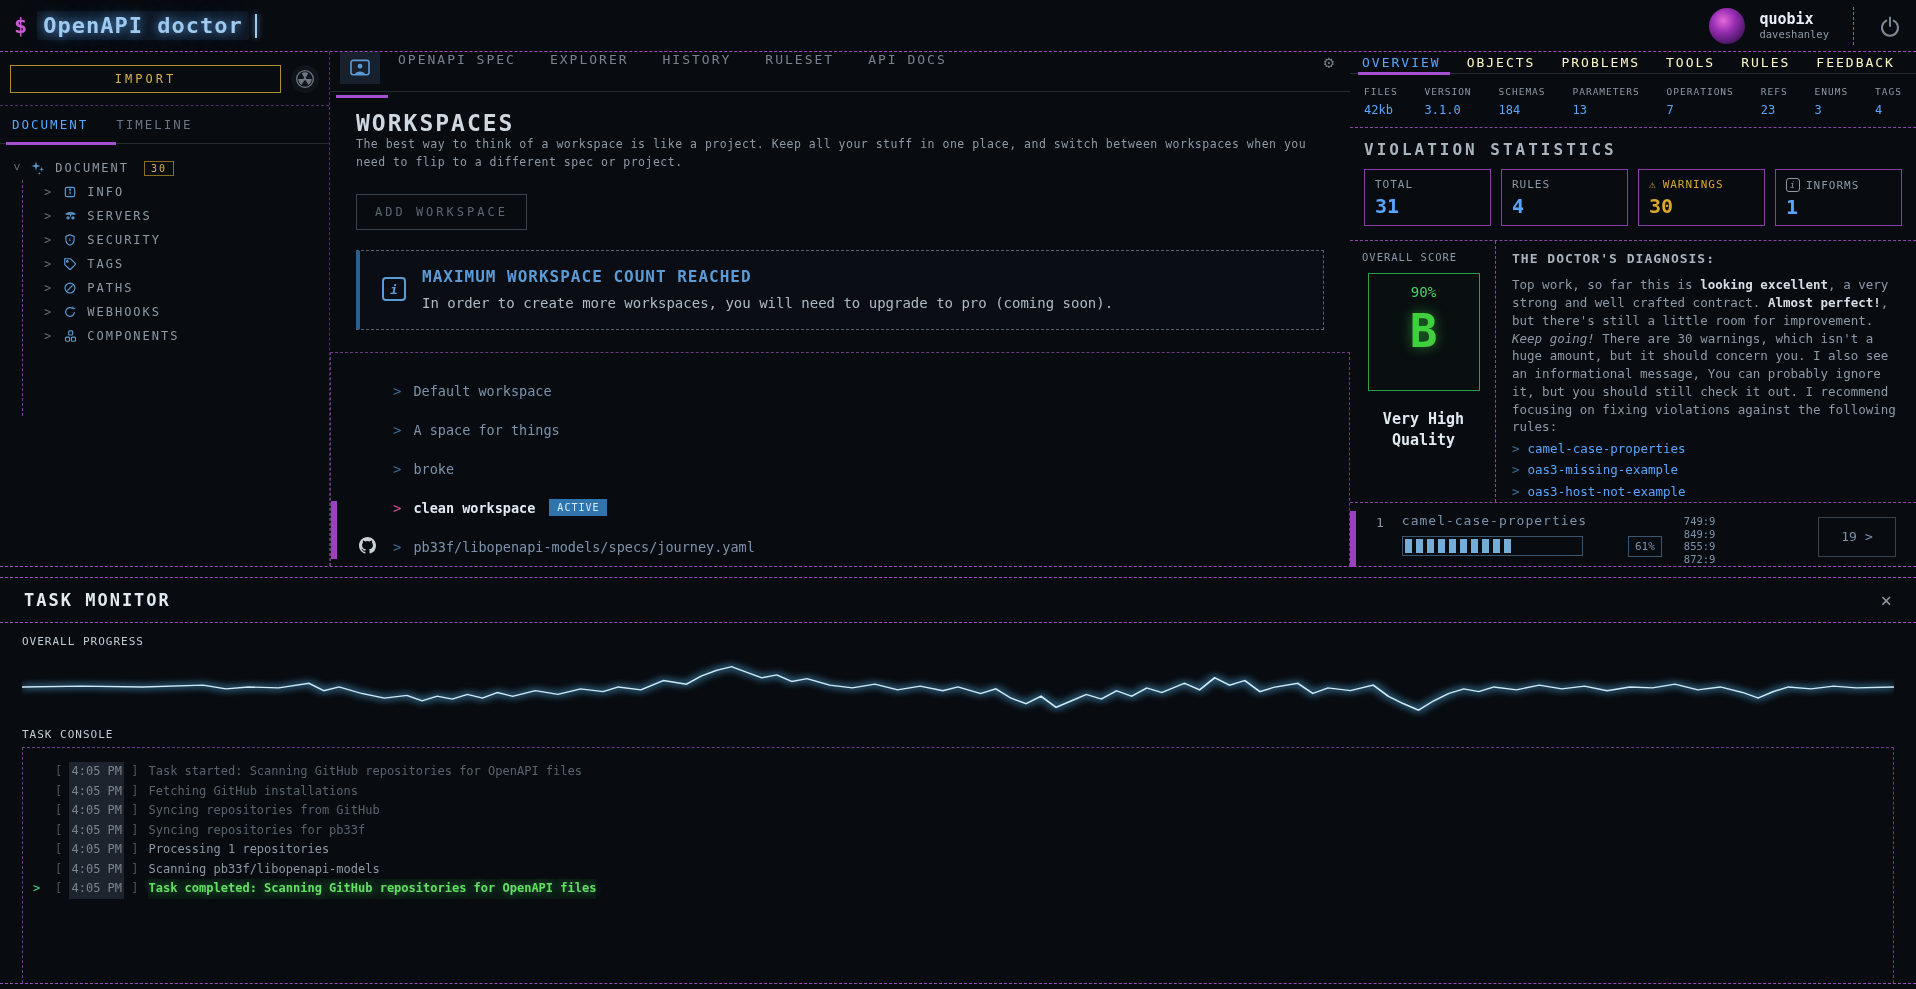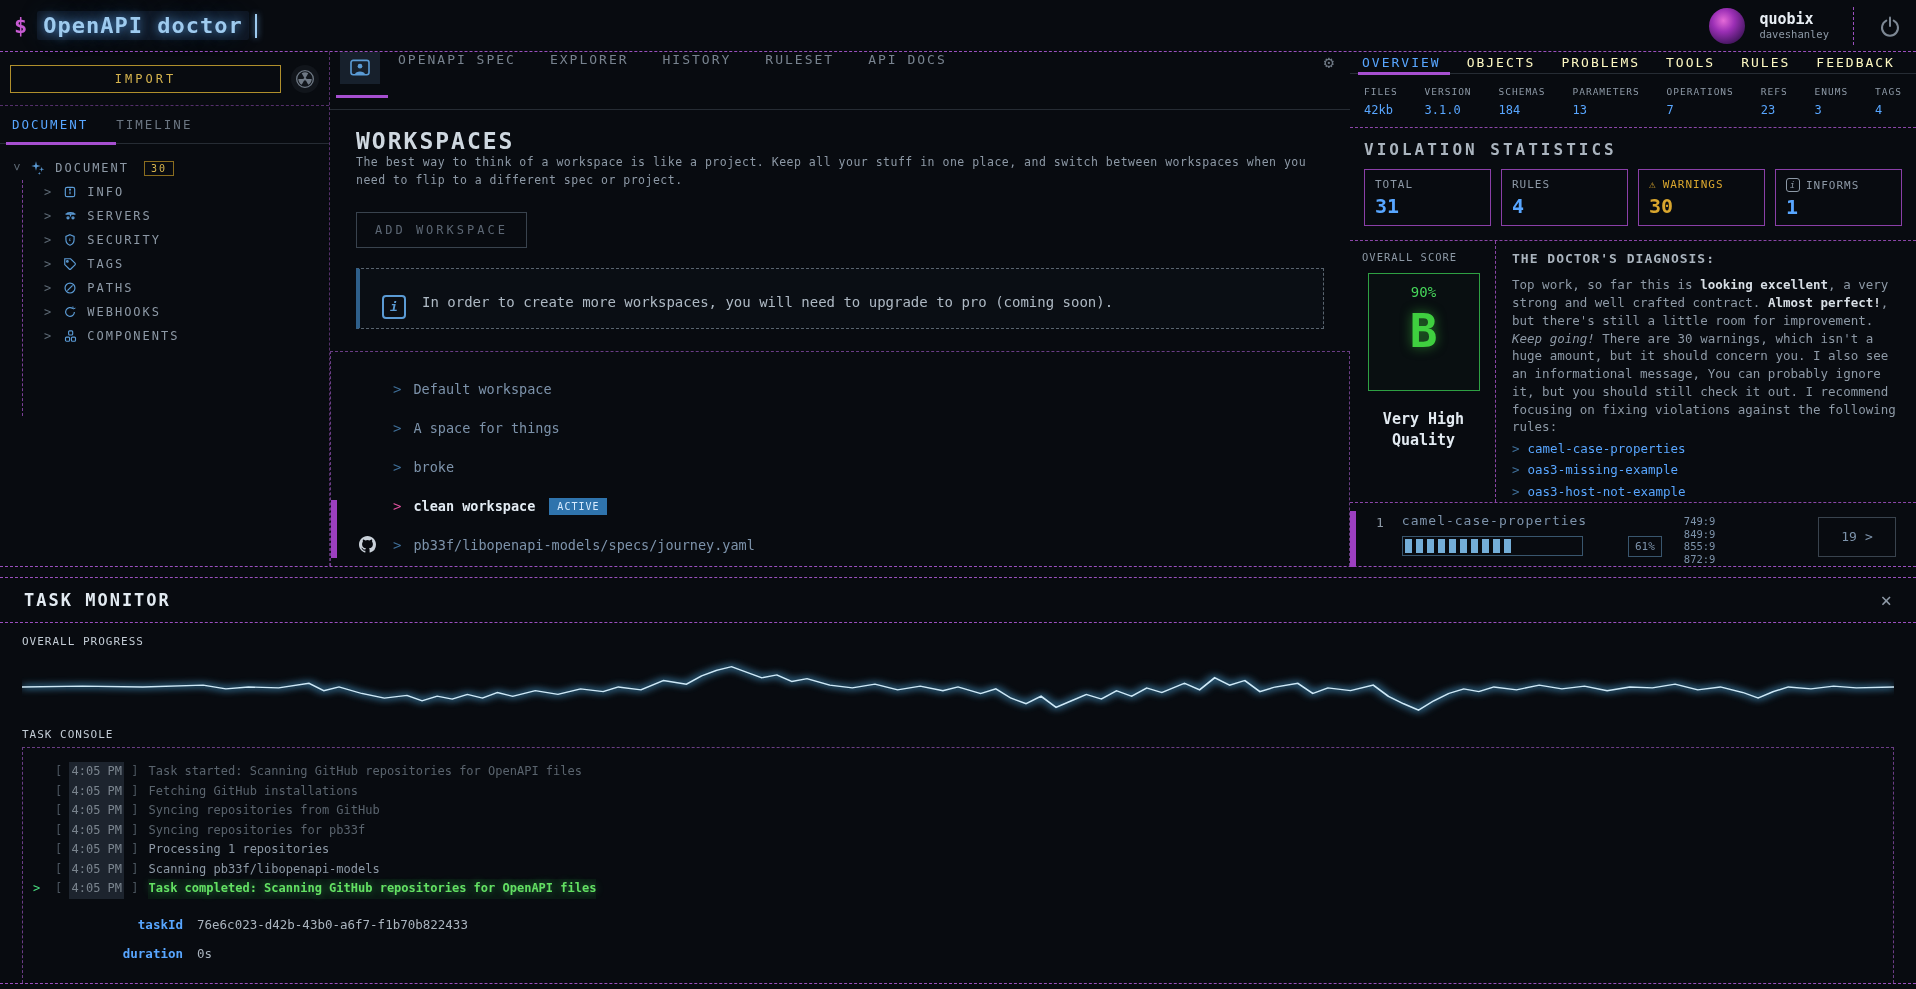--- a/index.html
+++ b/index.html
@@ -299,20 +299,21 @@
         <span class="mid-tab">RULESET</span>
         <span class="mid-tab">API DOCS</span>
         <span class="gear">⚙</span>
       </div>
       <div class="mid-body">
         <h1 class="ws-title">WORKSPACES</h1>
         <p class="ws-desc">The best way to think of a workspace is like a project. Keep all your stuff in one place, and switch between workspaces when you need to flip to a different spec or project.</p>
         <button class="add-btn">ADD WORKSPACE</button>
         <div class="notice">
           <span class="notice-i">i</span>
+          <div class="notice-title">MAXIMUM WORKSPACE COUNT REACHED</div>
           <div class="notice-body">In order to create more workspaces, you will need to upgrade to pro (coming soon).</div>
         </div>
         <div class="ws-list">
           <span class="ws-thumb"></span>
           <div class="ws-row">
             <span class="ws-chev">&gt;</span>
             <span class="ws-name">Default workspace</span>
           </div>
           <div class="ws-row">
             <span class="ws-chev">&gt;</span>
@@ -473,24 +474,18 @@
         </svg>
         <div class="tc-lbl">TASK CONSOLE</div>
         <div class="console">
           <div class="log dim"><span class="caret">&gt;</span><span class="br">[ </span><span class="time">4:05 PM</span><span class="br"> ]</span><span class="msg">Task started: Scanning GitHub repositories for OpenAPI files</span></div>
           <div class="log dim"><span class="caret">&gt;</span><span class="br">[ </span><span class="time">4:05 PM</span><span class="br"> ]</span><span class="msg">Fetching GitHub installations</span></div>
           <div class="log dim"><span class="caret">&gt;</span><span class="br">[ </span><span class="time">4:05 PM</span><span class="br"> ]</span><span class="msg">Syncing repositories from GitHub</span></div>
           <div class="log dim"><span class="caret">&gt;</span><span class="br">[ </span><span class="time">4:05 PM</span><span class="br"> ]</span><span class="msg">Syncing repositories for pb33f</span></div>
           <div class="log norm"><span class="caret">&gt;</span><span class="br">[ </span><span class="time">4:05 PM</span><span class="br"> ]</span><span class="msg">Processing 1 repositories</span></div>
           <div class="log norm"><span class="caret">&gt;</span><span class="br">[ </span><span class="time">4:05 PM</span><span class="br"> ]</span><span class="msg">Scanning pb33f/libopenapi-models</span></div>
           <div class="log ok"><span class="caret">&gt;</span><span class="br">[ </span><span class="time">4:05 PM</span><span class="br"> ]</span><span class="msg">Task completed: Scanning GitHub repositories for OpenAPI files</span></div>
-          <div class="meta">
-            <span class="k">taskId</span>
-            <span class="v">76e6c023-d42b-43b0-a6f7-f1b70b822433</span>
-            <span class="k">duration</span>
-            <span class="v">0s</span>
-          </div>
         </div>
       </div>
     </div>
   </section>
 
 </div>
 
 </body></html>

